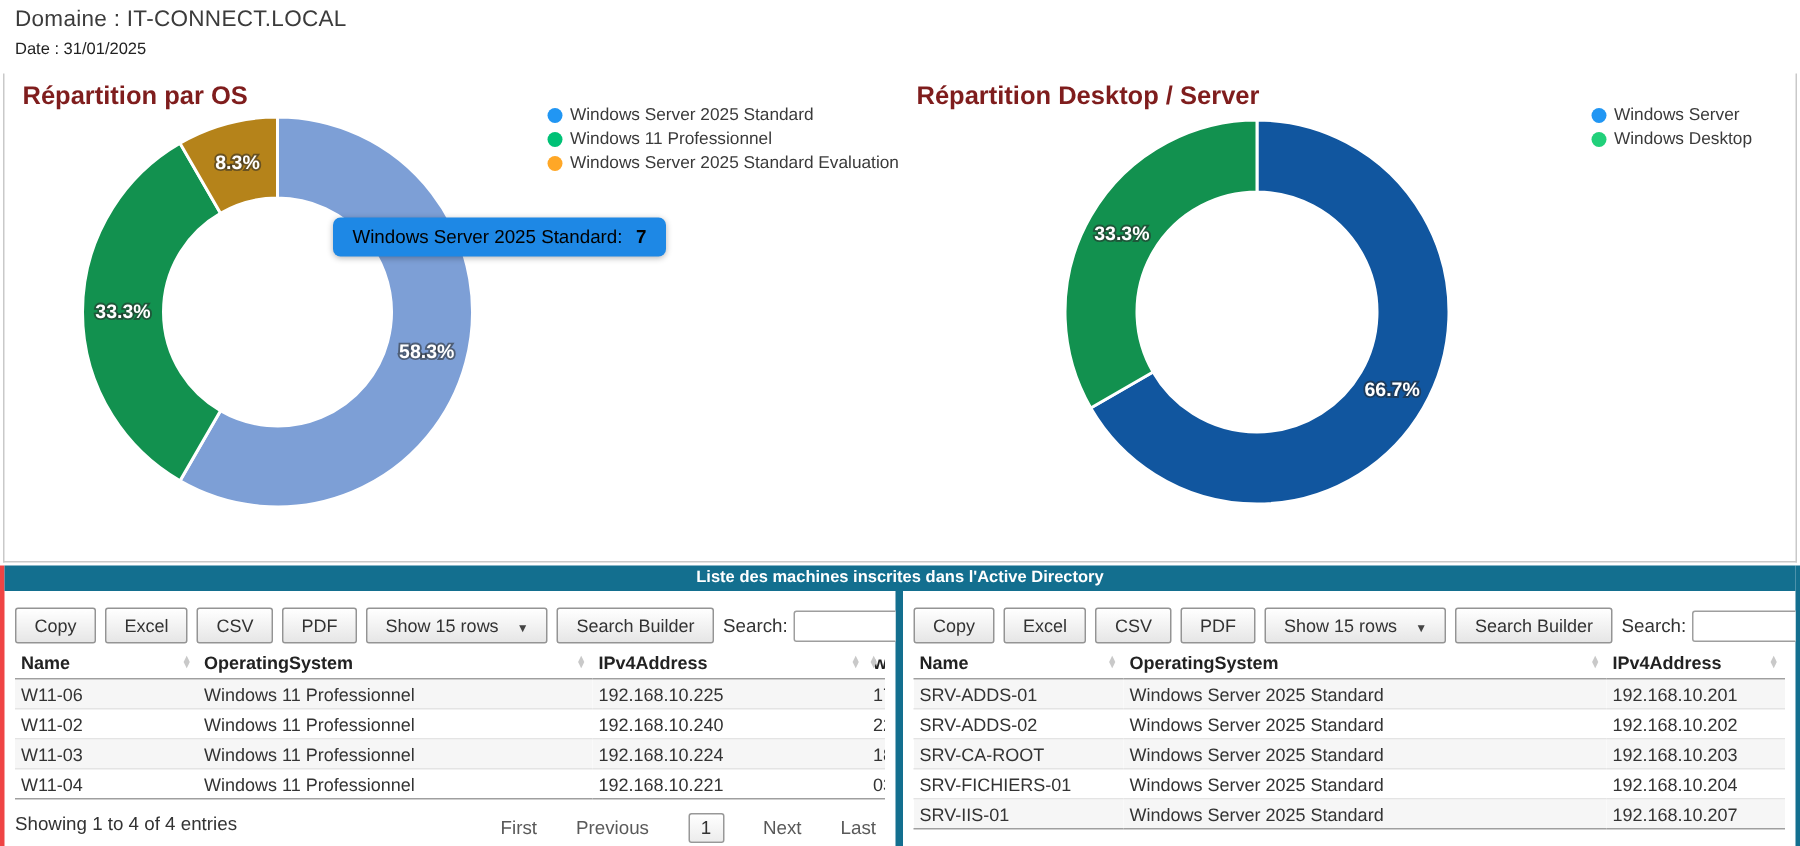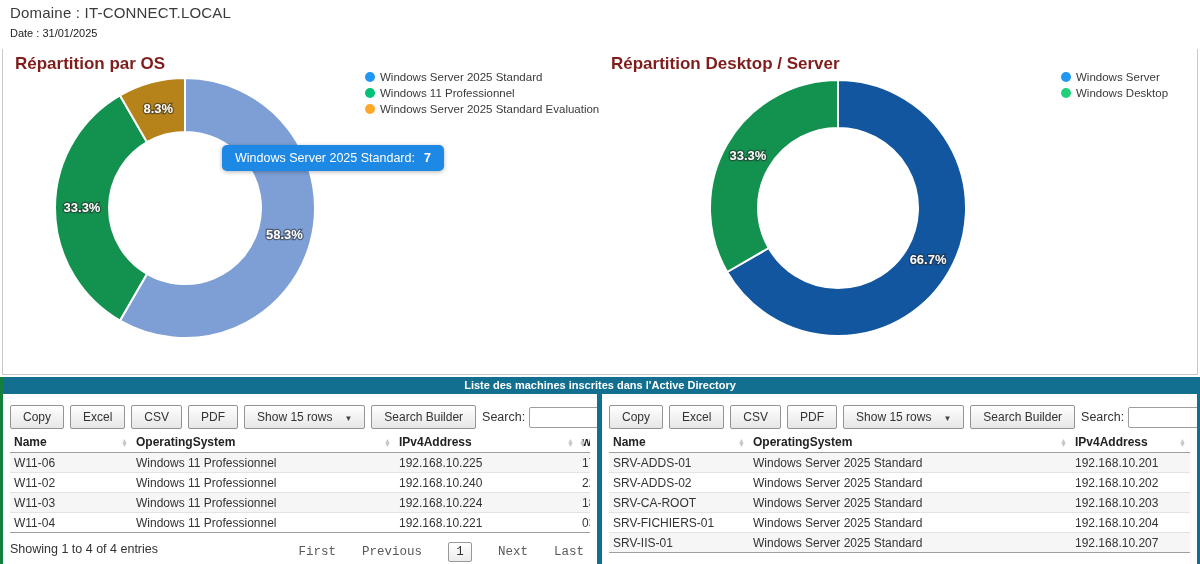--- a/index.html
+++ b/index.html
@@ -28,28 +28,28 @@
   .donut-svg.d2 { left:660px; top:21px; }
   .pct-label { fill:#fff; font-size:13px; font-weight:bold;
     paint-order:stroke; stroke:rgba(40,40,40,.55); stroke-width:2.5px; }
   .legend { position:absolute; }
   .legend.l1 { left:362px; top:22px; }
   .legend.l2 { left:1058px; top:22px; }
   .legend-item { display:flex; align-items:center; margin-bottom:4px; cursor:pointer; }
   .legend-dot { width:10px; height:10px; border-radius:50%; margin-right:5px; flex:none; }
   .legend-label { font-size:11.5px; color:#3a3a3a; white-space:nowrap; }
   .chart-tooltip { position:absolute; left:219px; top:96px; height:26px;
-    background:#1e88e5; color:#ffffff; border-radius:5px; display:flex; align-items:center;
+    background:#1e88e5; color:#000000; border-radius:5px; display:flex; align-items:center;
     padding:0 13px; font-size:12.5px; white-space:nowrap;
     box-shadow:0 1px 4px rgba(0,0,0,.3); }
   .chart-tooltip .val { font-weight:bold; margin-left:9px; }
 
   
   .tables-box { position:absolute; left:0; top:377px; width:1200px; height:187px;
-    border-left:3px solid #15803d; border-right:3px solid #136f8f; background:#fff; }
+    border-left:3px solid #ef4444; border-right:3px solid #136f8f; background:#fff; }
   .tables-box .banner { height:17px; line-height:17px; }
   .tables-content { display:flex; height:170px; }
   .tpanel { width:594px; padding:0 7px; overflow:hidden; position:relative; }
   .tpanel.right { width:595px; }
   .vdivider { width:5px; background:#136f8f; flex:none; }
 
   .toolbar { margin-top:10px; height:26px; display:flex; align-items:center; }
   .btn { display:inline-block; font-size:12px; color:#333; padding:4px 12px;
     border:1px solid #949494; border-radius:2px; margin-right:6px; cursor:pointer;
     background:linear-gradient(to bottom,#ffffff 0%,#e6e6e6 100%); white-space:nowrap;text-align:center; }
@@ -65,21 +65,21 @@
     border-bottom:1px solid #9f9f9f; position:relative; white-space:nowrap;
     overflow:hidden; cursor:pointer; }
   table.dt td { padding:3px 4px 2px 4px; color:#333; white-space:nowrap; overflow:hidden;
     border-top:1px solid #e4e4e4; }
   table.dt tbody tr:nth-child(odd) { background:#f6f6f6; }
   .sort-icons { position:absolute; right:4px; top:50%; transform:translateY(-50%);
     display:flex; flex-direction:column; line-height:4.5px; font-size:7px; color:#c9c9c9; }
 
   .table-footer { display:flex; align-items:flex-start; margin-top:9px; font-size:12.5px; }
   .page-info { color:#333; }
-  .pagination { margin-left:auto; display:flex; align-items:center; margin-right:6px;font-family:Liberation Mono, monospace; }
+  .pagination { margin-left:auto; display:flex; align-items:center; margin-right:6px; }
   .page-link { color:#595959; margin-left:26px; cursor:default; font-size:12.5px; }
   .page-current { margin-left:26px; min-width:24px; text-align:center; padding:2px 7px;
     border:1px solid #989898; border-radius:2px; color:#333; cursor:pointer;
     background:linear-gradient(to bottom,#ffffff 0%,#ececec 100%); }
 </style>
 </head>
 <body>
 
 <div class="page">
 

